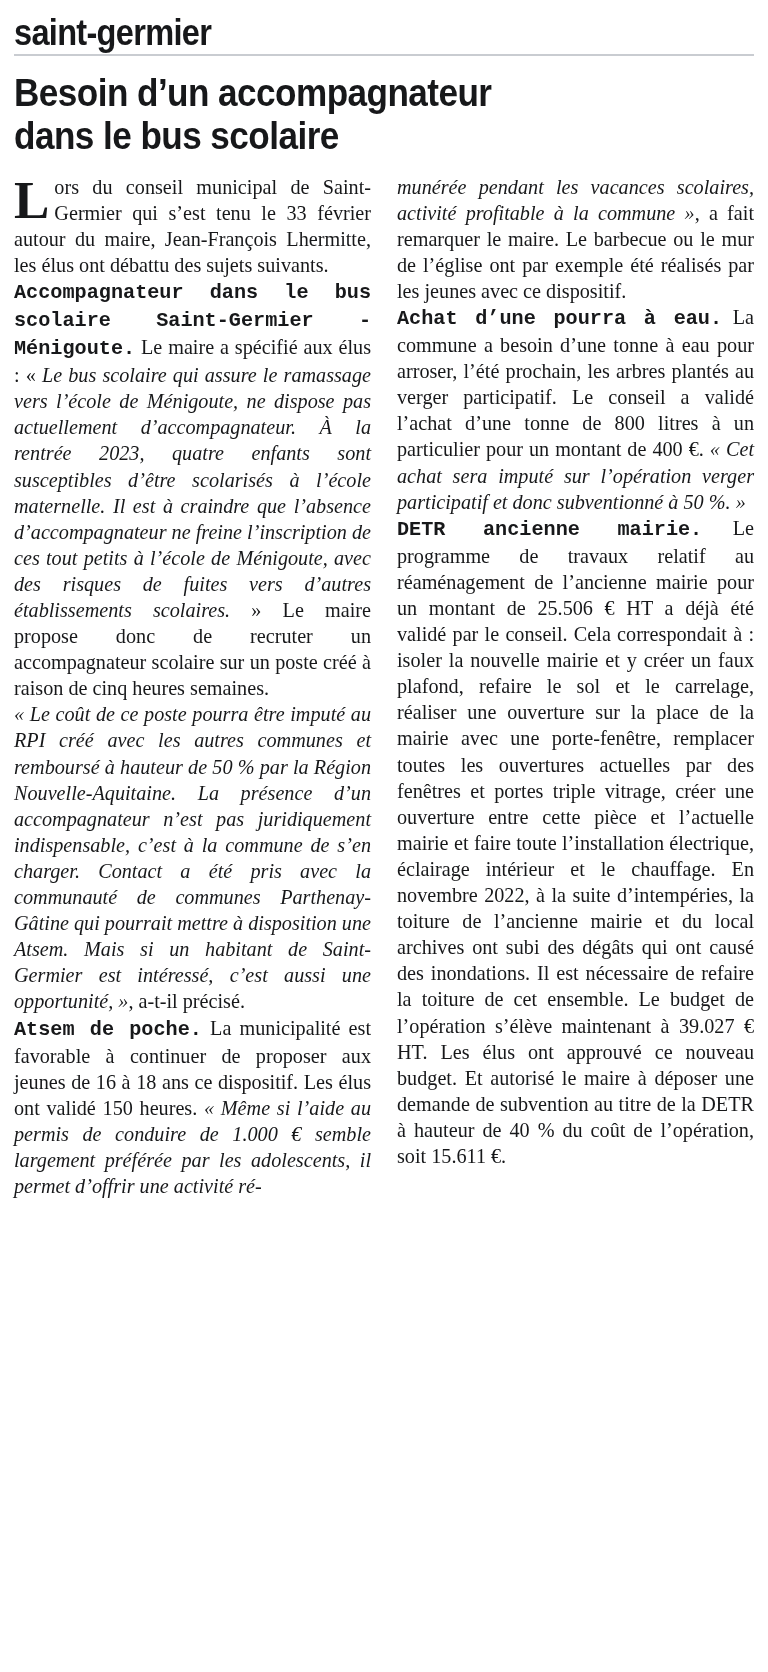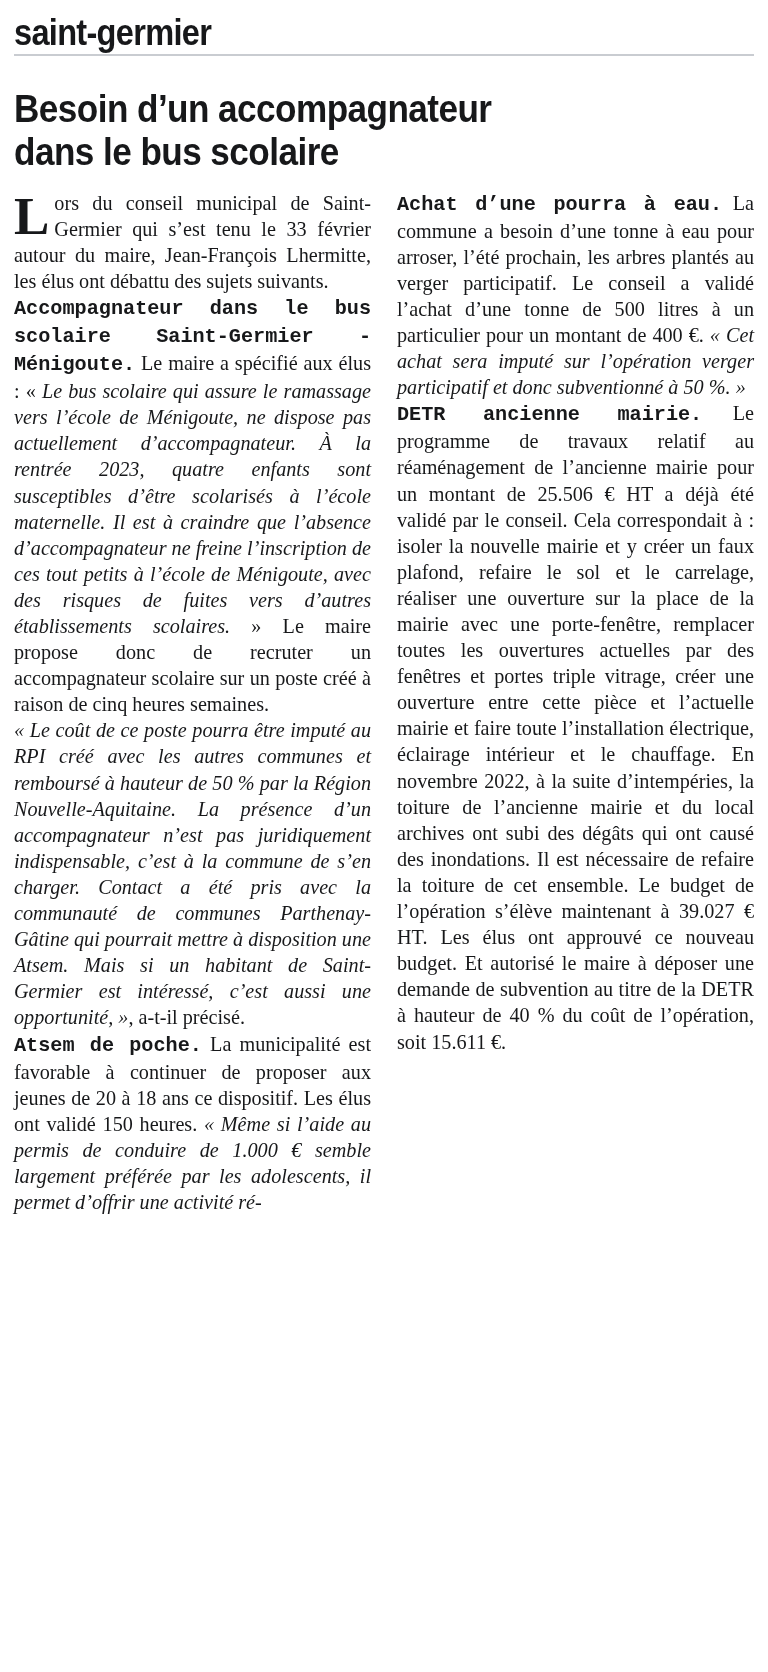--- a/index.html
+++ b/index.html
@@ -19,21 +19,21 @@
     height: 1672px;
     box-sizing: border-box;
     padding: 0 14px;
     position: relative;
   }
 
   
   .kicker-wrap {
     padding-top: 14px;
     border-bottom: 2px solid #c9ccd1;
-    margin-bottom: 32px;
+    margin-bottom: 16px;
   }
   .kicker {
     font-family: "Liberation Sans", sans-serif;
     font-weight: bold;
     font-size: 37px;
     line-height: 1.02;
     letter-spacing: -0.8px;
     color: #17181a;
     transform: scaleX(0.88);
     transform-origin: left center;
@@ -109,27 +109,28 @@
   <div class="columns">
 
     <div class="col">
 
       <p><span class="dropcap">L</span><span>ors du conseil municipal de Saint-Germier qui s’est tenu le 33 février autour du maire, Jean-François Lhermitte, les élus ont débattu des sujets suivants.</span></p>
 
       <p><b>Accompagnateur dans le bus scolaire Saint-Germier - Ménigoute.</b><span> Le maire a spécifié aux élus : « </span><i>Le bus scolaire qui assure le ramassage vers l’école de Ménigoute, ne dispose pas actuellement d’accompagnateur. À la rentrée 2023, quatre enfants sont susceptibles d’être scolarisés à l’école maternelle. Il est à craindre que l’absence d’accompagnateur ne freine l’inscription de ces tout petits à l’école de Ménigoute, avec des risques de fuites vers d’autres établissements scolaires.</i><span> » Le maire propose donc de recruter un accompagnateur scolaire sur un poste créé à raison de cinq heures semaines.</span></p>
 
       <p><i>« Le coût de ce poste pourra être imputé au RPI créé avec les autres communes et remboursé à hauteur de 50 % par la Région Nouvelle-Aquitaine. La présence d’un accompagnateur n’est pas juridiquement indispensable, c’est à la commune de s’en charger. Contact a été pris avec la communauté de communes Parthenay-Gâtine qui pourrait mettre à disposition une Atsem. Mais si un habitant de Saint-Germier est intéressé, c’est aussi une opportunité, »</i><span>, a-t-il précisé.</span></p>
 
-      <p><b>Atsem de poche.</b><span> La municipalité est favorable à continuer de proposer aux jeunes de 20 à 18 ans ce dispositif. Les élus ont validé 150 heures. </span><i>« Même si l’aide au permis de conduire de 1.000 € semble largement préférée par les adolescents, il permet d’offrir une activité ré-</i></p>
+      <p><b>Atsem de poche.</b><span> La municipalité est favorable à continuer de proposer aux jeunes de 16 à 18 ans ce dispositif. Les élus ont validé 150 heures. </span><i>« Même si l’aide au permis de conduire de 1.000 € semble largement préférée par les adolescents, il permet d’offrir une activité ré-</i></p>
 
     </div>
 
     <div class="col">
 
+      <p><i>munérée pendant les vacances scolaires, activité profitable à la commune »</i><span>, a fait remarquer le maire. Le barbecue ou le mur de l’église ont par exemple été réalisés par les jeunes avec ce dispositif.</span></p>
 
-      <p><b>Achat d’une pourra à eau.</b><span> La commune a besoin d’une tonne à eau pour arroser, l’été prochain, les arbres plantés au verger participatif. Le conseil a validé l’achat d’une tonne de 500 litres à un particulier pour un montant de 400 €. </span><i>« Cet achat sera imputé sur l’opération verger participatif et donc subventionné à 50 %. »</i></p>
+      <p><b>Achat d’une pourra à eau.</b><span> La commune a besoin d’une tonne à eau pour arroser, l’été prochain, les arbres plantés au verger participatif. Le conseil a validé l’achat d’une tonne de 800 litres à un particulier pour un montant de 400 €. </span><i>« Cet achat sera imputé sur l’opération verger participatif et donc subventionné à 50 %. »</i></p>
 
       <p><b>DETR ancienne mairie.</b><span> Le programme de travaux relatif au réaménagement de l’ancienne mairie pour un montant de 25.506 € HT a déjà été validé par le conseil. Cela correspondait à : isoler la nouvelle mairie et y créer un faux plafond, refaire le sol et le carrelage, réaliser une ouverture sur la place de la mairie avec une porte-fenêtre, remplacer toutes les ouvertures actuelles par des fenêtres et portes triple vitrage, créer une ouverture entre cette pièce et l’actuelle mairie et faire toute l’installation électrique, éclairage intérieur et le chauffage. En novembre 2022, à la suite d’intempéries, la toiture de l’ancienne mairie et du local archives ont subi des dégâts qui ont causé des inondations. Il est nécessaire de refaire la toiture de cet ensemble. Le budget de l’opération s’élève maintenant à 39.027 € HT. Les élus ont approuvé ce nouveau budget. Et autorisé le maire à déposer une demande de subvention au titre de la DETR à hauteur de 40 % du coût de l’opération, soit 15.611 €.</span></p>
 
     </div>
 
   </div>
 </div>
 
 </body></html>

